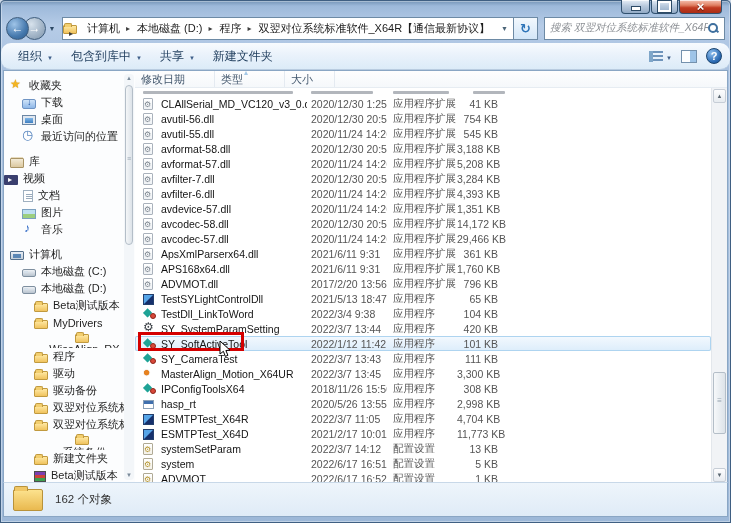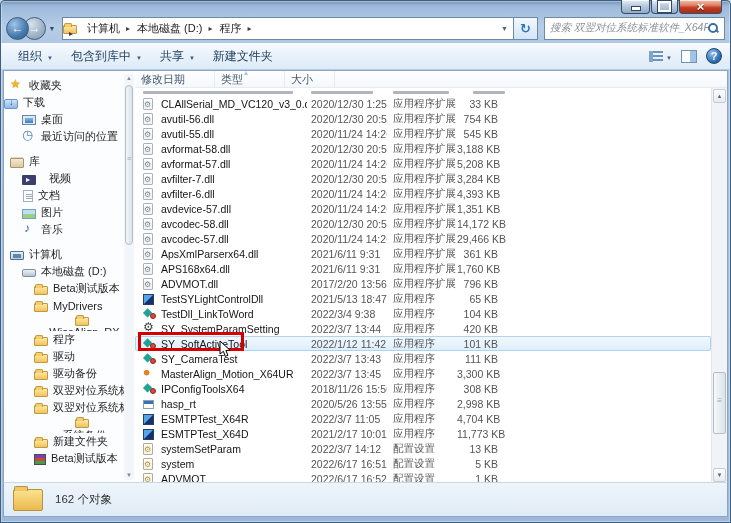--- a/index.html
+++ b/index.html
@@ -42,21 +42,21 @@
       background:linear-gradient(#f2f8fd,#d3e6f8);display:flex;align-items:center;justify-content:center;}
   .refreshbtn::before{content:"↻";color:#2d74b8;font-size:13px;font-weight:bold;}
   .searchbox{margin-left:6px;flex:1;height:23px;background:#fff;border:1px solid #6d8aa5;display:flex;align-items:center;
       padding:0 5px;font-size:10.5px;color:#8b8f94;font-style:italic;overflow:hidden;}
   .search-label{flex:1;white-space:nowrap;overflow:hidden;}
   .mag{width:11px;height:11px;position:relative;flex:0 0 auto;}
   .mag::before{content:"";position:absolute;left:0;top:0;width:6px;height:6px;border:2px solid #3e6f9e;border-radius:50%;}
   .mag::after{content:"";position:absolute;left:7px;top:7px;width:4px;height:2px;background:#3e6f9e;transform:rotate(45deg);}
   
   .toolbar{position:absolute;top:43px;left:1px;right:1px;height:27px;display:flex;align-items:center;padding:0 8px;
-      background:linear-gradient(#f8fbfe,#eaf2fb 45%,#dcebf8);border-bottom:1px solid #b9cce0;font-size:12px;color:#1e3c5c;}
+      background:linear-gradient(#f8fbfe,#eaf2fb 45%,#dcebf8);border-bottom:1px solid #b9cce0;font-size:12px;color:#1e3c5c;border-radius:10px;}
   .tbtn{display:flex;align-items:center;gap:5px;padding:4px 9px;border-radius:2px;cursor:default;}
   .tbtn .dd::before{content:"▼";font-size:6px;color:#40608a;}
   .tool-right{margin-left:auto;display:flex;align-items:center;gap:9px;}
   .viewbtn{display:flex;align-items:center;gap:3px;}
   .viewlines{width:14px;height:11px;background:repeating-linear-gradient(180deg,#6f94bb 0 2px,transparent 2px 4px);border-left:4px solid #7fa6c9;}
   .viewbtn .dd2::before{content:"▼";font-size:6px;color:#40608a;}
   .panebtn{width:16px;height:13px;border:1px solid #7491ad;background:linear-gradient(90deg,#fdfeff 0 55%,#9ec4e8 55% 100%);}
   .helpbtn{width:16px;height:16px;border-radius:50%;background:radial-gradient(circle at 35% 30%,#8fc0ef,#2d6cb4 65%,#1c4c88);
       color:#fff;font-size:11px;font-weight:bold;display:flex;align-items:center;justify-content:center;border:1px solid #1c456f;}
   
@@ -160,20 +160,21 @@
   <div class="navrow">
     <div class="navbtn back">←</div>
     <div class="navbtn fwd">→</div>
     <div class="histdrop">▼</div>
     <div class="addressbar">
       <span class="si si-folder crumb-lead lead-sep"></span>
       <div class="crumbs">
           <span class="crumb">计算机</span>
           <span class="crumb">本地磁盘 (D:)</span>
           <span class="crumb">程序</span>
+          <span class="crumb">双翌对位系统标准软件_X64R【通信最新协议】</span>
         </div>
       <div class="addr-drop">▼</div>
     </div>
     <div class="refreshbtn">
         <span></span>
       </div>
     <div class="searchbox">
       <span class="search-label">搜索 双翌对位系统标准软件_X64R 【...</span>
       <span class="mag"></span>
     </div>
@@ -207,57 +208,61 @@
     </div>
   </div>
 
   <div class="main">
     <div class="sidebar">
       <div>
           <div class="sb-item" style="padding-left: 6px;">
             <span class="si si-star"></span>
             <span class="sb-label">收藏夹</span>
           </div>
-          <div class="sb-item" style="">
+          <div class="sb-item" style="padding-left: 18px;">
             <span class="si si-downloads"></span>
             <span class="sb-label">下载</span>
           </div>
           <div class="sb-item" style="padding-left: 18px;">
             <span class="si si-desktop"></span>
             <span class="sb-label">桌面</span>
           </div>
           <div class="sb-item" style="padding-left: 18px;">
             <span class="si si-recent"></span>
             <span class="sb-label">最近访问的位置</span>
           </div>
           <div class="sb-gap"></div>
           <div class="sb-item" style="padding-left: 6px;">
             <span class="si si-lib"></span>
             <span class="sb-label">库</span>
           </div>
-          <div class="sb-item" style="padding-left: 18px; gap: 8px;">
+          <div class="sb-item" style="">
             <span class="si si-video"></span>
             <span class="sb-label">视频</span>
           </div>
           <div class="sb-item" style="padding-left: 18px;">
             <span class="si si-doc"></span>
             <span class="sb-label">文档</span>
           </div>
           <div class="sb-item" style="padding-left: 18px;">
             <span class="si si-pic"></span>
             <span class="sb-label">图片</span>
           </div>
           <div class="sb-item" style="padding-left: 18px;">
             <span class="si si-music"></span>
             <span class="sb-label">音乐</span>
           </div>
           <div class="sb-gap"></div>
           <div class="sb-item" style="padding-left: 6px;">
             <span class="si si-computer"></span>
             <span class="sb-label">计算机</span>
+          </div>
+          <div class="sb-item" style="padding-left: 18px;">
+            <span class="si si-disk"></span>
+            <span class="sb-label">本地磁盘 (C:)</span>
           </div>
           <div class="sb-item" style="padding-left: 18px;">
             <span class="si si-disk"></span>
             <span class="sb-label">本地磁盘 (D:)</span>
           </div>
           <div class="sb-item" style="padding-left: 30px;">
             <span class="si si-folder"></span>
             <span class="sb-label">Beta测试版本</span>
           </div>
           <div class="sb-item" style="padding-left: 30px;">
@@ -327,21 +332,21 @@
             <div class="smudge sm3"></div>
             <div class="smudge sm4"></div>
           </div>
           <div class="row">
             <div class="cname">
               <span class="fic fi-dll"></span>
               <span class="fname">CLAllSerial_MD_VC120_v3_0.dll</span>
             </div>
             <div class="cdate">2020/12/30 1:25</div>
             <div class="ctype">应用程序扩展</div>
-            <div class="csize">33 KB</div>
+            <div class="csize">41 KB</div>
           </div>
           <div class="row">
             <div class="cname">
               <span class="fic fi-dll"></span>
               <span class="fname">avutil-56.dll</span>
             </div>
             <div class="cdate">2020/12/30 20:53</div>
             <div class="ctype">应用程序扩展</div>
             <div class="csize">754 KB</div>
           </div>

